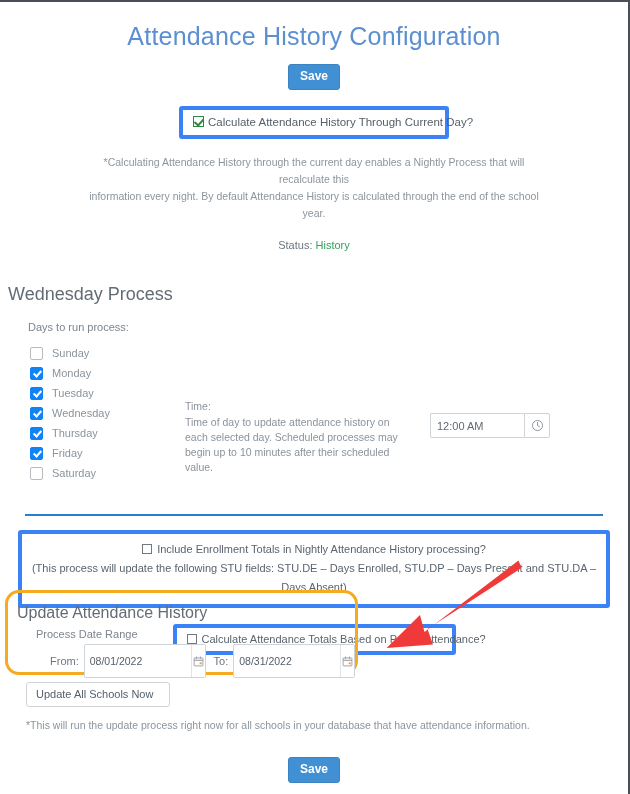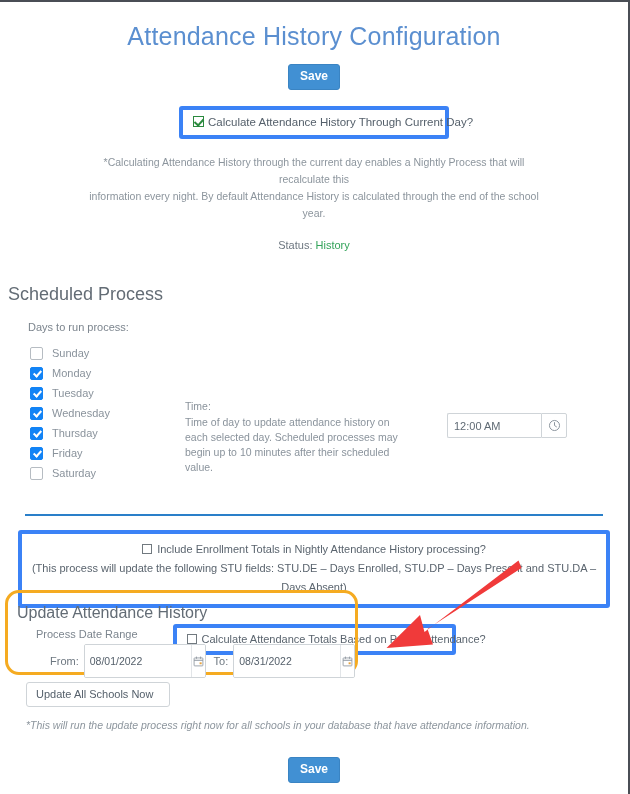--- a/index.html
+++ b/index.html
@@ -185,21 +185,21 @@
   }
   .time-text {
     width: 230px;
     color: #8a939c;
     font-size: 10.5px;
     line-height: 15px;
   }
   .time-text .t-label { display: block; margin-bottom: 1px; }
   .time-input-wrap {
     display: flex;
-    margin-left: 32px;
+    margin-left: 15px;
     margin-top: 14px;
     height: 25px;
   }
   .time-input {
     width: 94px;
     height: 25px;
     box-sizing: border-box;
     border: 1px solid #cfd4d8;
     border-right: none;
     border-radius: 2px 0 0 2px;
@@ -342,21 +342,20 @@
     padding: 5px 16px 6px 9px;
     cursor: pointer;
     font-family: "Liberation Sans", sans-serif;
   }
   .footnote {
     position: absolute;
     left: 26px;
     top: 717px;
     color: #8c959d;
     font-size: 10.5px;
-    font-style: italic;
   }
   .bottom-save {
     position: absolute;
     left: 0;
     right: 0;
     top: 755px;
     text-align: center;
   }
 
   
@@ -388,21 +387,21 @@
     <div>*Calculating Attendance History through the current day enables a Nightly Process that will recalculate this</div>
     <div>information every night. By default Attendance History is calculated through the end of the school year.</div>
   </div>
 
   <div class="status-line">
     <span>Status:</span>
     <span class="status-value">History</span>
   </div>
 
   <div class="scheduled-process-wrap">
-    <h2 class="section-heading">Scheduled Process</h2>
+    <h2 class="section-heading">Wednesday Process</h2>
     <div class="days-label">Days to run process:</div>
 
     <div class="sched-cols">
       <div class="days-col">
 
         <div class="day-row">
           <span class="cb"></span>
           <span class="day-name">Sunday</span>
         </div>
         <div class="day-row">

